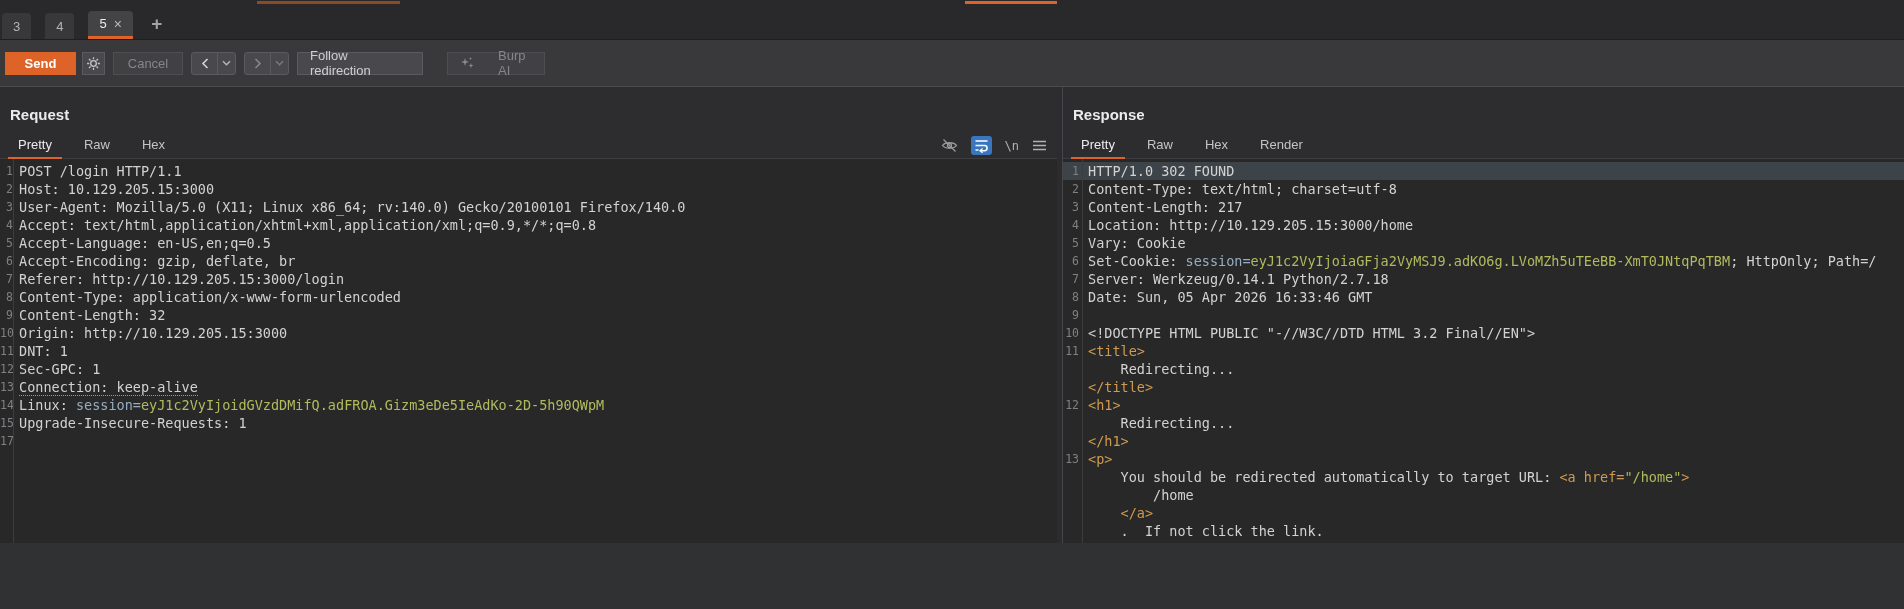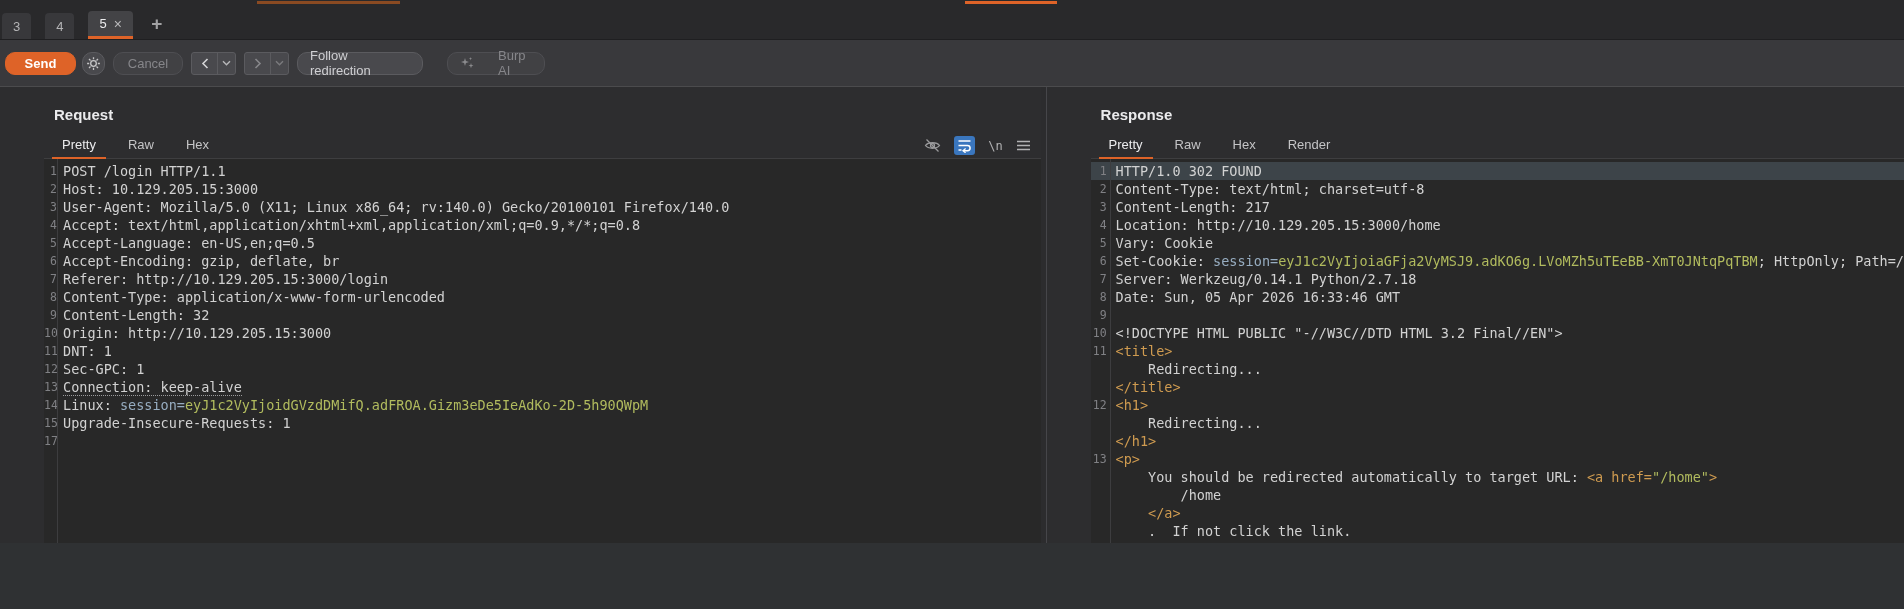--- a/index.html
+++ b/index.html
@@ -23,39 +23,39 @@
           gap: 7px; background: #38383b; color: #b4b4b6; font-size: 13px;
           border-radius: 4px 4px 0 0; padding: 0 11px; cursor: default; }
   .ttab.active { background: #434346; color: #ececee; border-bottom: 3px solid var(--accent); height: 28px; }
   .ttab .tab-close { color: #b9b9bb; font-size: 14px; line-height: 10px; }
   .new-tab { margin-left: 14px; margin-bottom: 4px; color: #a2a2a4; font-size: 19px; font-weight: bold;
              width: 20px; text-align: center; }
 
   
   .toolbar { height: 46px; background: var(--toolbar-bg); display: flex; align-items: center; }
   .btn { height: 23px; display: inline-flex; align-items: center; justify-content: center;
-         background: var(--btn-bg); border: 1px solid var(--btn-border); border-radius: 10px;
+         background: var(--btn-bg); border: 1px solid var(--btn-border); border-radius: 0;
          color: #cfcfd2; font-size: 13px; padding: 0 12px; }
   .btn.disabled { color: #86868a; background: #414144; border-color: #4e4e52; }
   .btn-send { background: var(--accent); border: 1px solid var(--accent); color: #fff;
               font-weight: bold; width: 71px; margin-left: 5px; }
   .btn-gear { width: 23px; padding: 0; margin-left: 6px; }
   .btn-cancel { width: 70px; margin-left: 8px; }
   .btn-split { display: inline-flex; margin-left: 8px; height: 23px;
                border: 1px solid var(--btn-border); border-radius: 3px; background: var(--btn-bg); overflow: hidden; }
   .btn-split .seg { display: flex; align-items: center; justify-content: center; height: 100%; }
   .btn-split .main { width: 25px; }
   .btn-split .drop { width: 18px; border-left: 1px solid var(--btn-border); }
   .btn-split.disabled svg { opacity: .45; }
   .btn-follow { width: 126px; margin-left: 8px; }
   .btn-ai { width: 98px; margin-left: 24px; gap: 23px; }
 
   
   .panels { display: flex; border-top: 1px solid #4b4b4d; height: 457px; background: var(--panel-bg); }
-  .panel { display: flex; flex-direction: column; padding-left: 44px; }
+  .panel { display: flex; flex-direction: column; }
   .panel.request { width: 1057px; }
   .v-divider { width: 6px; background: #2c2c2e; border-right: 1px solid #46464a; }
   .panel.response { flex: 1; }
   .panel-title { font-size: 15px; font-weight: bold; color: #ebebed; padding: 19px 0 0 10px; height: 47px; }
   .edtab-row { position: relative; height: 25px; display: flex; align-items: flex-end;
                border-bottom: 1px solid #3e3e40; padding-left: 8px; }
   .edtab { font-size: 13px; color: #c4c4c6; padding: 0 10px 6px 10px; margin-right: 12px; position: relative; }
   .edtab.active { color: #ececee; }
   .edtab.active::after { content: ""; position: absolute; left: 0; right: 0; bottom: -1px; height: 2px;
                          background: var(--accent); }

